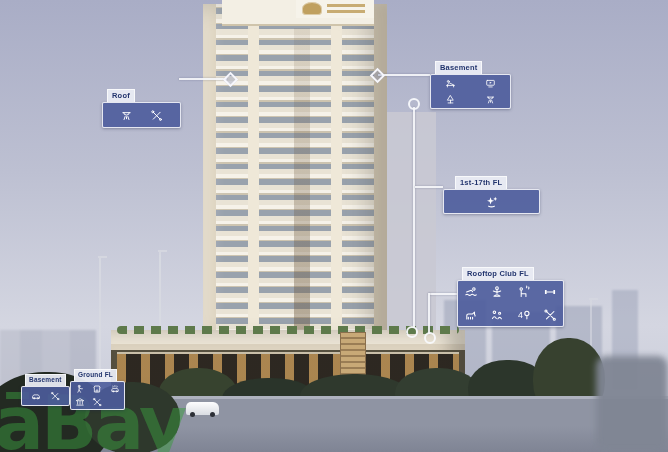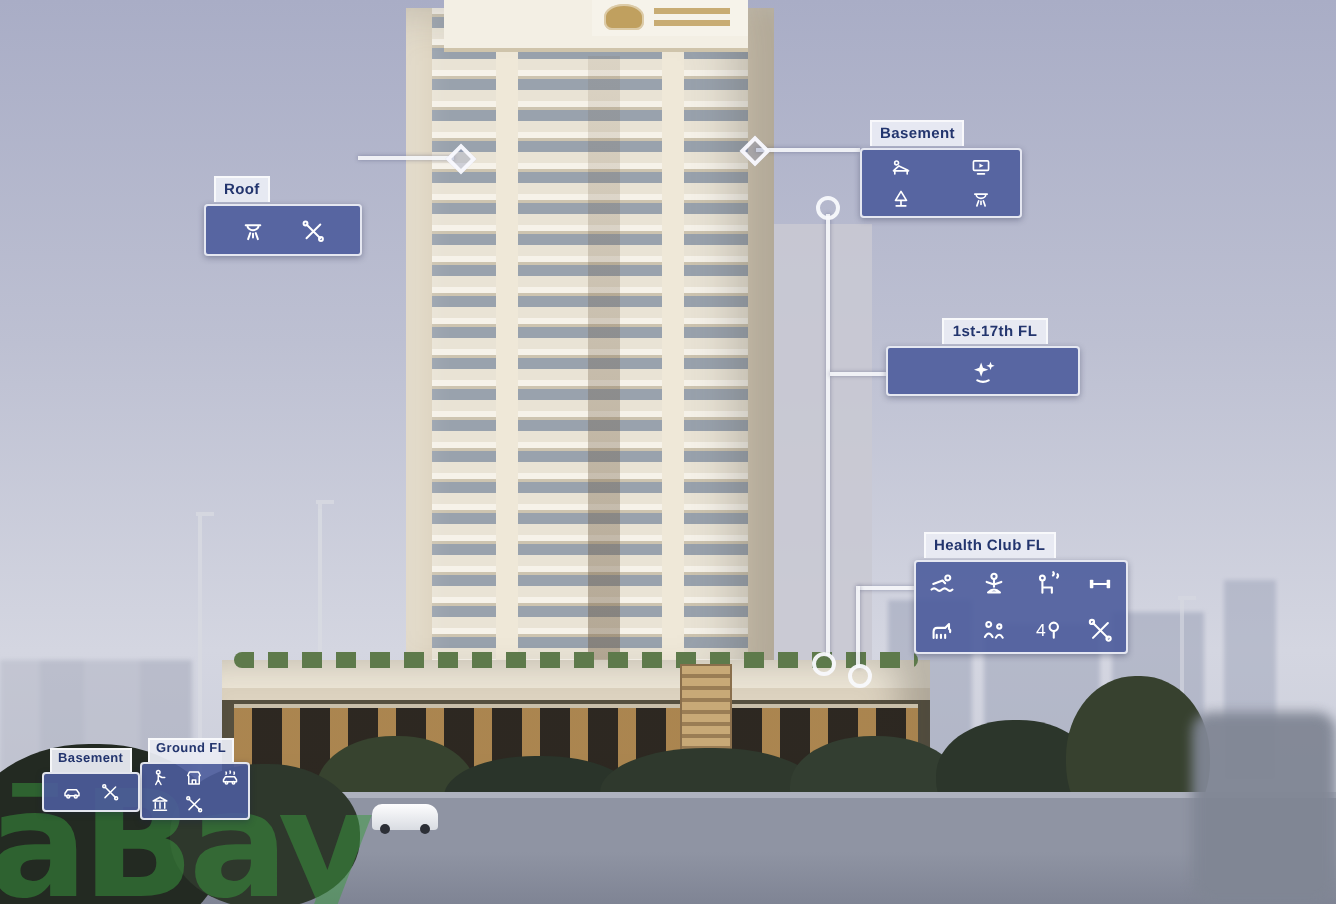--- a/index.html
+++ b/index.html
@@ -162,35 +162,35 @@
           </svg>
         </span>
         <span class="icon">
           <svg viewBox="0 0 16 16">
             <path stroke="currentColor" fill="none" d="M3.5 4.5 h9 M4.5 4.5 a3.5 3 0 0 0 7 0 M6.3 9.3 L5 13 M9.7 9.3 L11 13 M8 9.6 V12"></path>
           </svg>
         </span>
       </div>
   </div>
 
-  <div class="callout" style="left:443px;top:155px;text-align:center;">
+  <div class="callout" style="left:443px;top:171px;">
     <div class="tab" style="margin-left:12px;">1st-17th FL</div>
     <div class="box" style="width:95px;height:23px;--is:15px;">
         <span class="icon">
           <svg viewBox="0 0 16 16">
             <path fill="currentColor" stroke="none" d="M7 3.5 L8 6.3 L10.8 7.3 L8 8.3 L7 11.1 L6 8.3 L3.2 7.3 L6 6.3 Z"></path>
             <path fill="currentColor" stroke="none" d="M12 3 l.6 1.6 1.6 .6 -1.6 .6 -.6 1.6 -.6 -1.6 -1.6 -.6 1.6 -.6 Z"></path>
             <path stroke="currentColor" fill="none" d="M5 13 q3 1.6 6 0"></path>
           </svg>
         </span>
       </div>
   </div>
 
   <div class="callout" style="left:457px;top:262px;">
-    <div class="tab">Health Club FL</div>
+    <div class="tab">Rooftop Club FL</div>
     <div class="box grid" style="width:105px;height:45px;--is:14px;grid-template-columns:repeat(4,1fr);">
         <span class="icon">
           <svg viewBox="0 0 16 16">
             <circle cx="11.3" cy="4.5" r="1.4" stroke="currentColor" fill="none"></circle>
             <path stroke="currentColor" fill="none" d="M3 8 L8.3 6 L9.8 7.6 M2 11.2 q1.5 -1.4 3 0 q1.5 1.4 3 0 q1.5 -1.4 3 0 q1.5 1.4 3 0"></path>
           </svg>
         </span>
         <span class="icon">
           <svg viewBox="0 0 16 16">
             <circle cx="8" cy="3.6" r="1.5" stroke="currentColor" fill="none"></circle>

